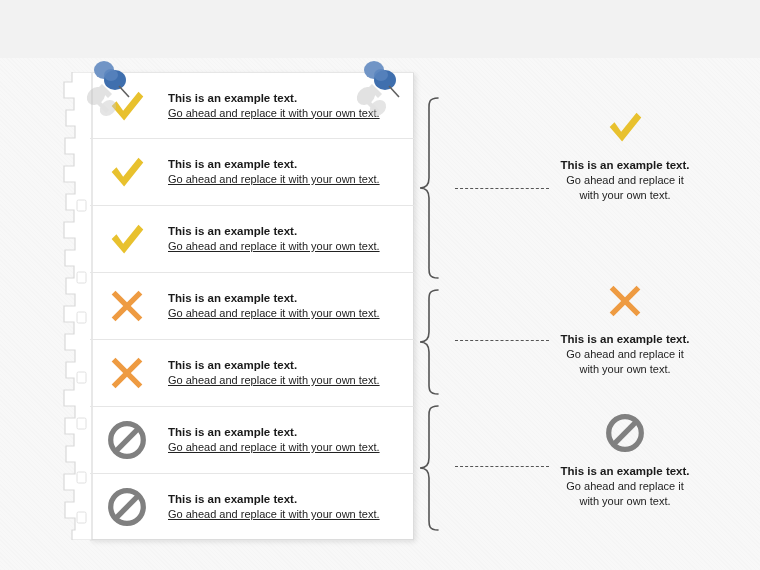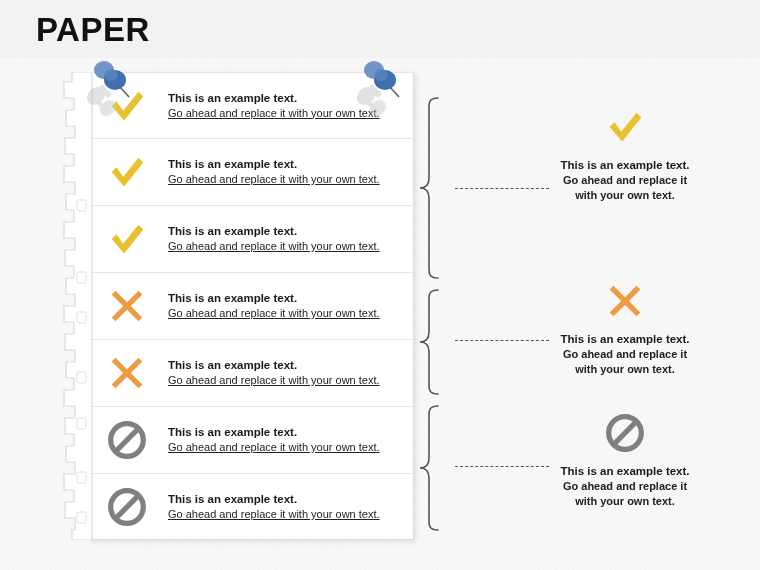--- a/index.html
+++ b/index.html
@@ -150,32 +150,31 @@
     display: block;
   }
   .s-head {
     font-size: 11.5px;
     font-weight: bold;
     color: #1a1a1a;
     line-height: 15px;
   }
   .s-sub {
     font-size: 11px;
-    font-weight: bold;
+    font-weight: normal;
     color: #222222;
     line-height: 15px;
   }
 </style>
 </head>
 <body>
 
 <div class="slide">
 
   <div class="header-band"></div>
-  <div class="title">PAPER</div>
 
   <div class="paper-wrap">
 
     <div class="paper-card"></div>
 
     <svg class="torn-edge" viewBox="0 0 34 468" preserveAspectRatio="none">
       <path d="M30,0 L10,0 L10,10 L2,10 L2,26 L12,26 L12,38 L4,38 L4,54 L13,54
                L13,66 L3,66 L3,82 L12,82 L12,94 L2,94 L2,110 L13,110 L13,122
                L4,122 L4,138 L12,138 L12,150 L2,150 L2,166 L13,166 L13,178
                L3,178 L3,194 L12,194 L12,206 L4,206 L4,222 L13,222 L13,234

